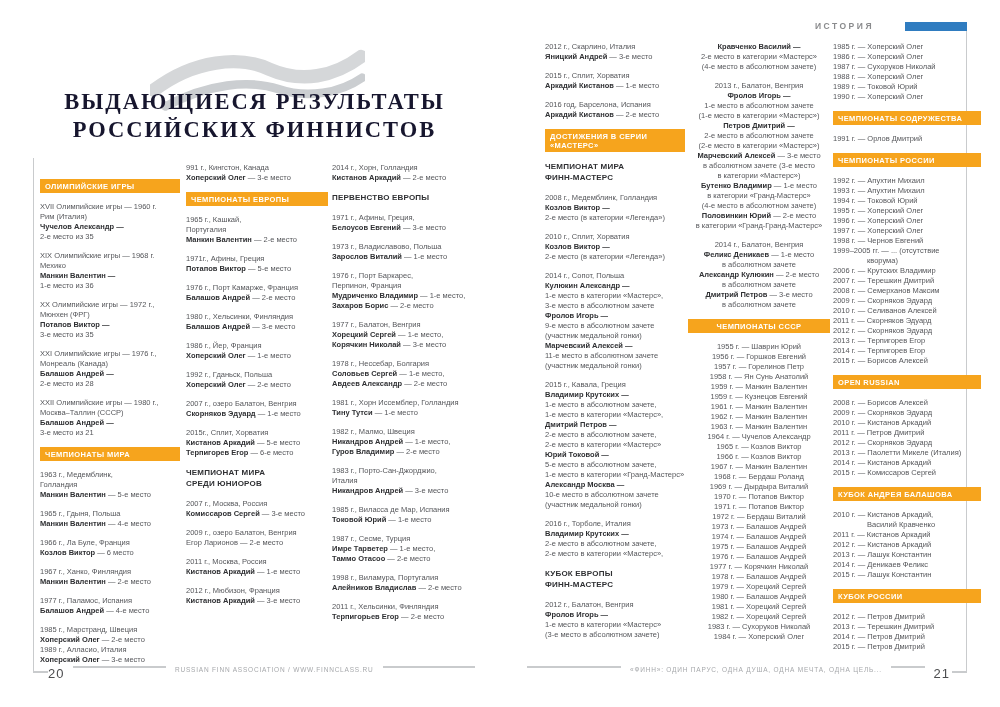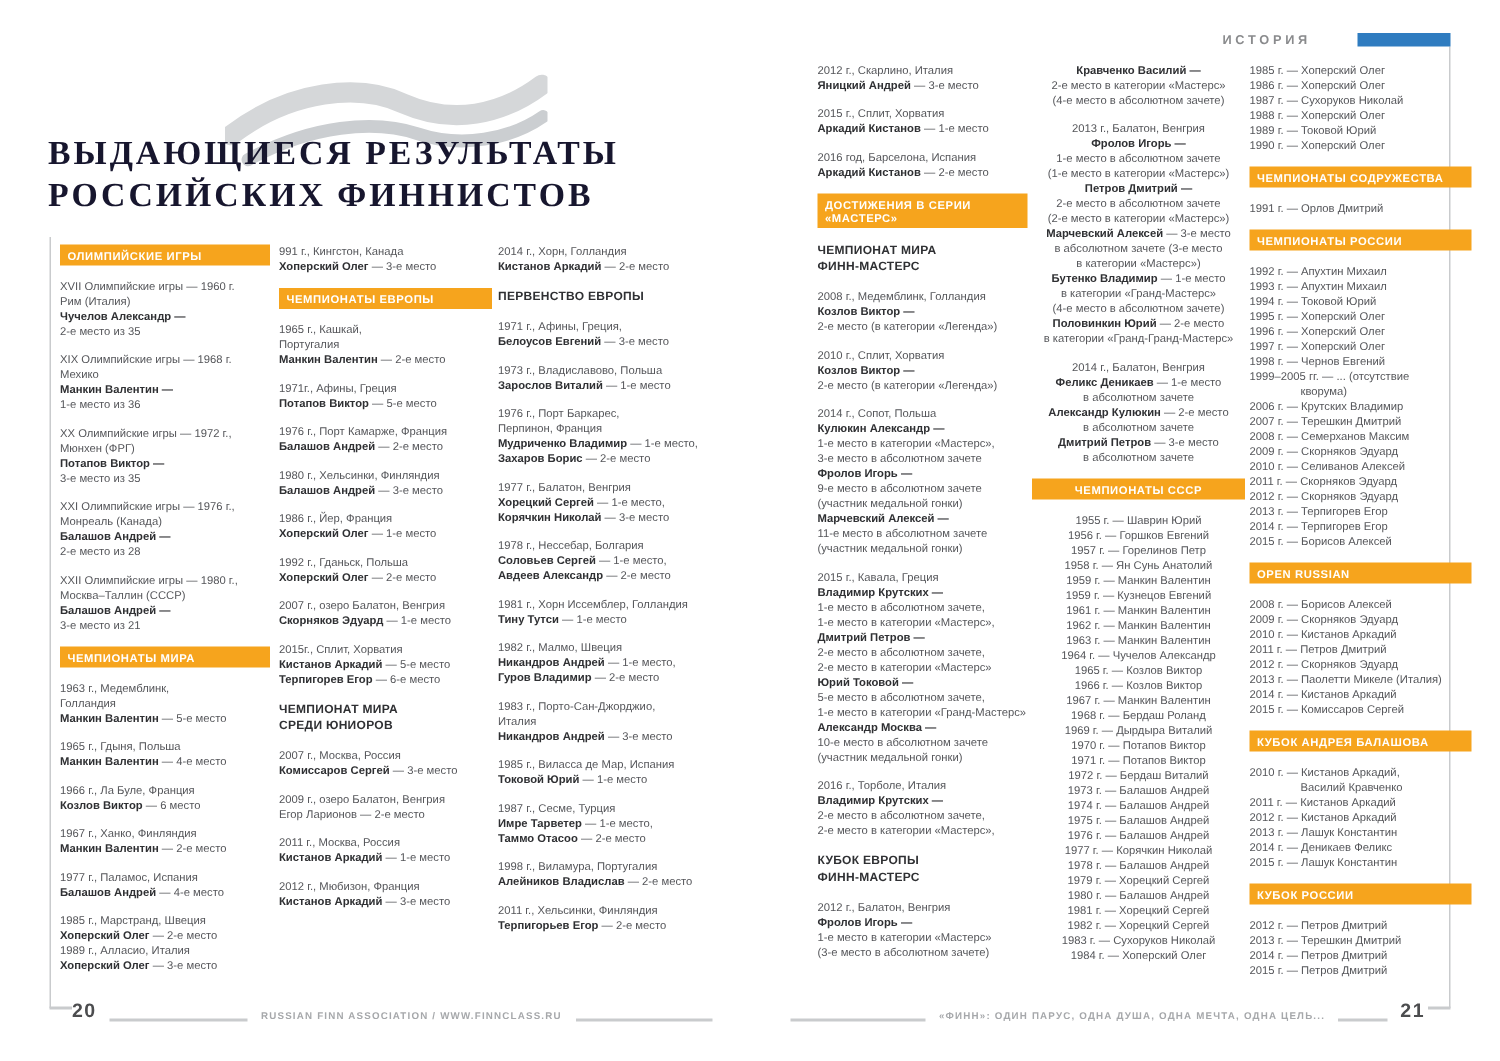--- a/index.html
+++ b/index.html
@@ -7,33 +7,33 @@
     width:1000px;height:707px;position:relative;overflow:hidden;
     background:#ffffff;font-family:"Liberation Sans",sans-serif;
     --accent:#F6A41D;--blue:#2F7CC0;--body:#55565A;--bold:#2F3033;
     --title:#17162E;--muted:#A6A8AB;--rule:#C9CBCD;
   }
   .page-frame{position:absolute;background:var(--rule);}
   .history-label{position:absolute;top:21px;right:126px;font-size:8.5px;font-weight:bold;
     letter-spacing:2.5px;color:#8A8B8D;}
   .blue-tab{position:absolute;top:22px;right:33px;width:62px;height:9px;background:var(--blue);}
   .wave{position:absolute;left:150px;top:46px;width:215px;height:72px;}
-  .title{position:absolute;left:32px;top:88px;width:445px;text-align:left;
+  .title{position:absolute;left:32px;top:88px;width:445px;text-align:center;
     font-family:"Liberation Serif","DejaVu Serif",serif;font-weight:bold;
     font-size:22.5px;line-height:28px;letter-spacing:2px;color:var(--title);}
   .col{position:absolute;}
   .col-header{background:var(--accent);color:#ffffff;font-size:7.5px;font-weight:bold;
     letter-spacing:.4px;padding:3px 5px 2px;margin:5px 0 9px 0;}
-  .col .col-header:first-child{margin-top:0;}
+  .col .col-header:first-child{margin-top:16px;}
   .subheader{font-size:8px;font-weight:bold;color:var(--bold);line-height:11px;
     margin:2px 0 10px 0;letter-spacing:.2px;}
   .entry{margin-bottom:9px;font-size:7.5px;line-height:10px;color:var(--body);}
   .entry b{color:var(--bold);}
   .line.ind{padding-left:34px;}
-  .footer{position:absolute;top:666px;display:flex;align-items:flex-end;gap:9px;font-weight:bold;}
+  .footer{position:absolute;top:666px;display:flex;align-items:flex-start;gap:9px;}
   .footer .rule{height:2px;background:var(--rule);}
   .page-num{font-size:13px;color:#4C4D4F;letter-spacing:1px;}
   .foot-text{font-size:6.5px;color:var(--muted);letter-spacing:.8px;white-space:nowrap;}
 </style>
 </head>
 <body style="--accent: #F6A41D; --blue: #2F7CC0; --body: #55565A; --bold: #2F3033; --title: #17162E; --muted: #A6A8AB; --rule: #C9CBCD;">
 
 <div class="page-frame" style="left:33px;top:158px;width:1px;height:514px;"></div>
 <div class="page-frame" style="left:33px;top:671px;width:15px;height:2px;"></div>
 <div class="page-frame" style="right:33px;top:31px;width:1px;height:641px;"></div>

